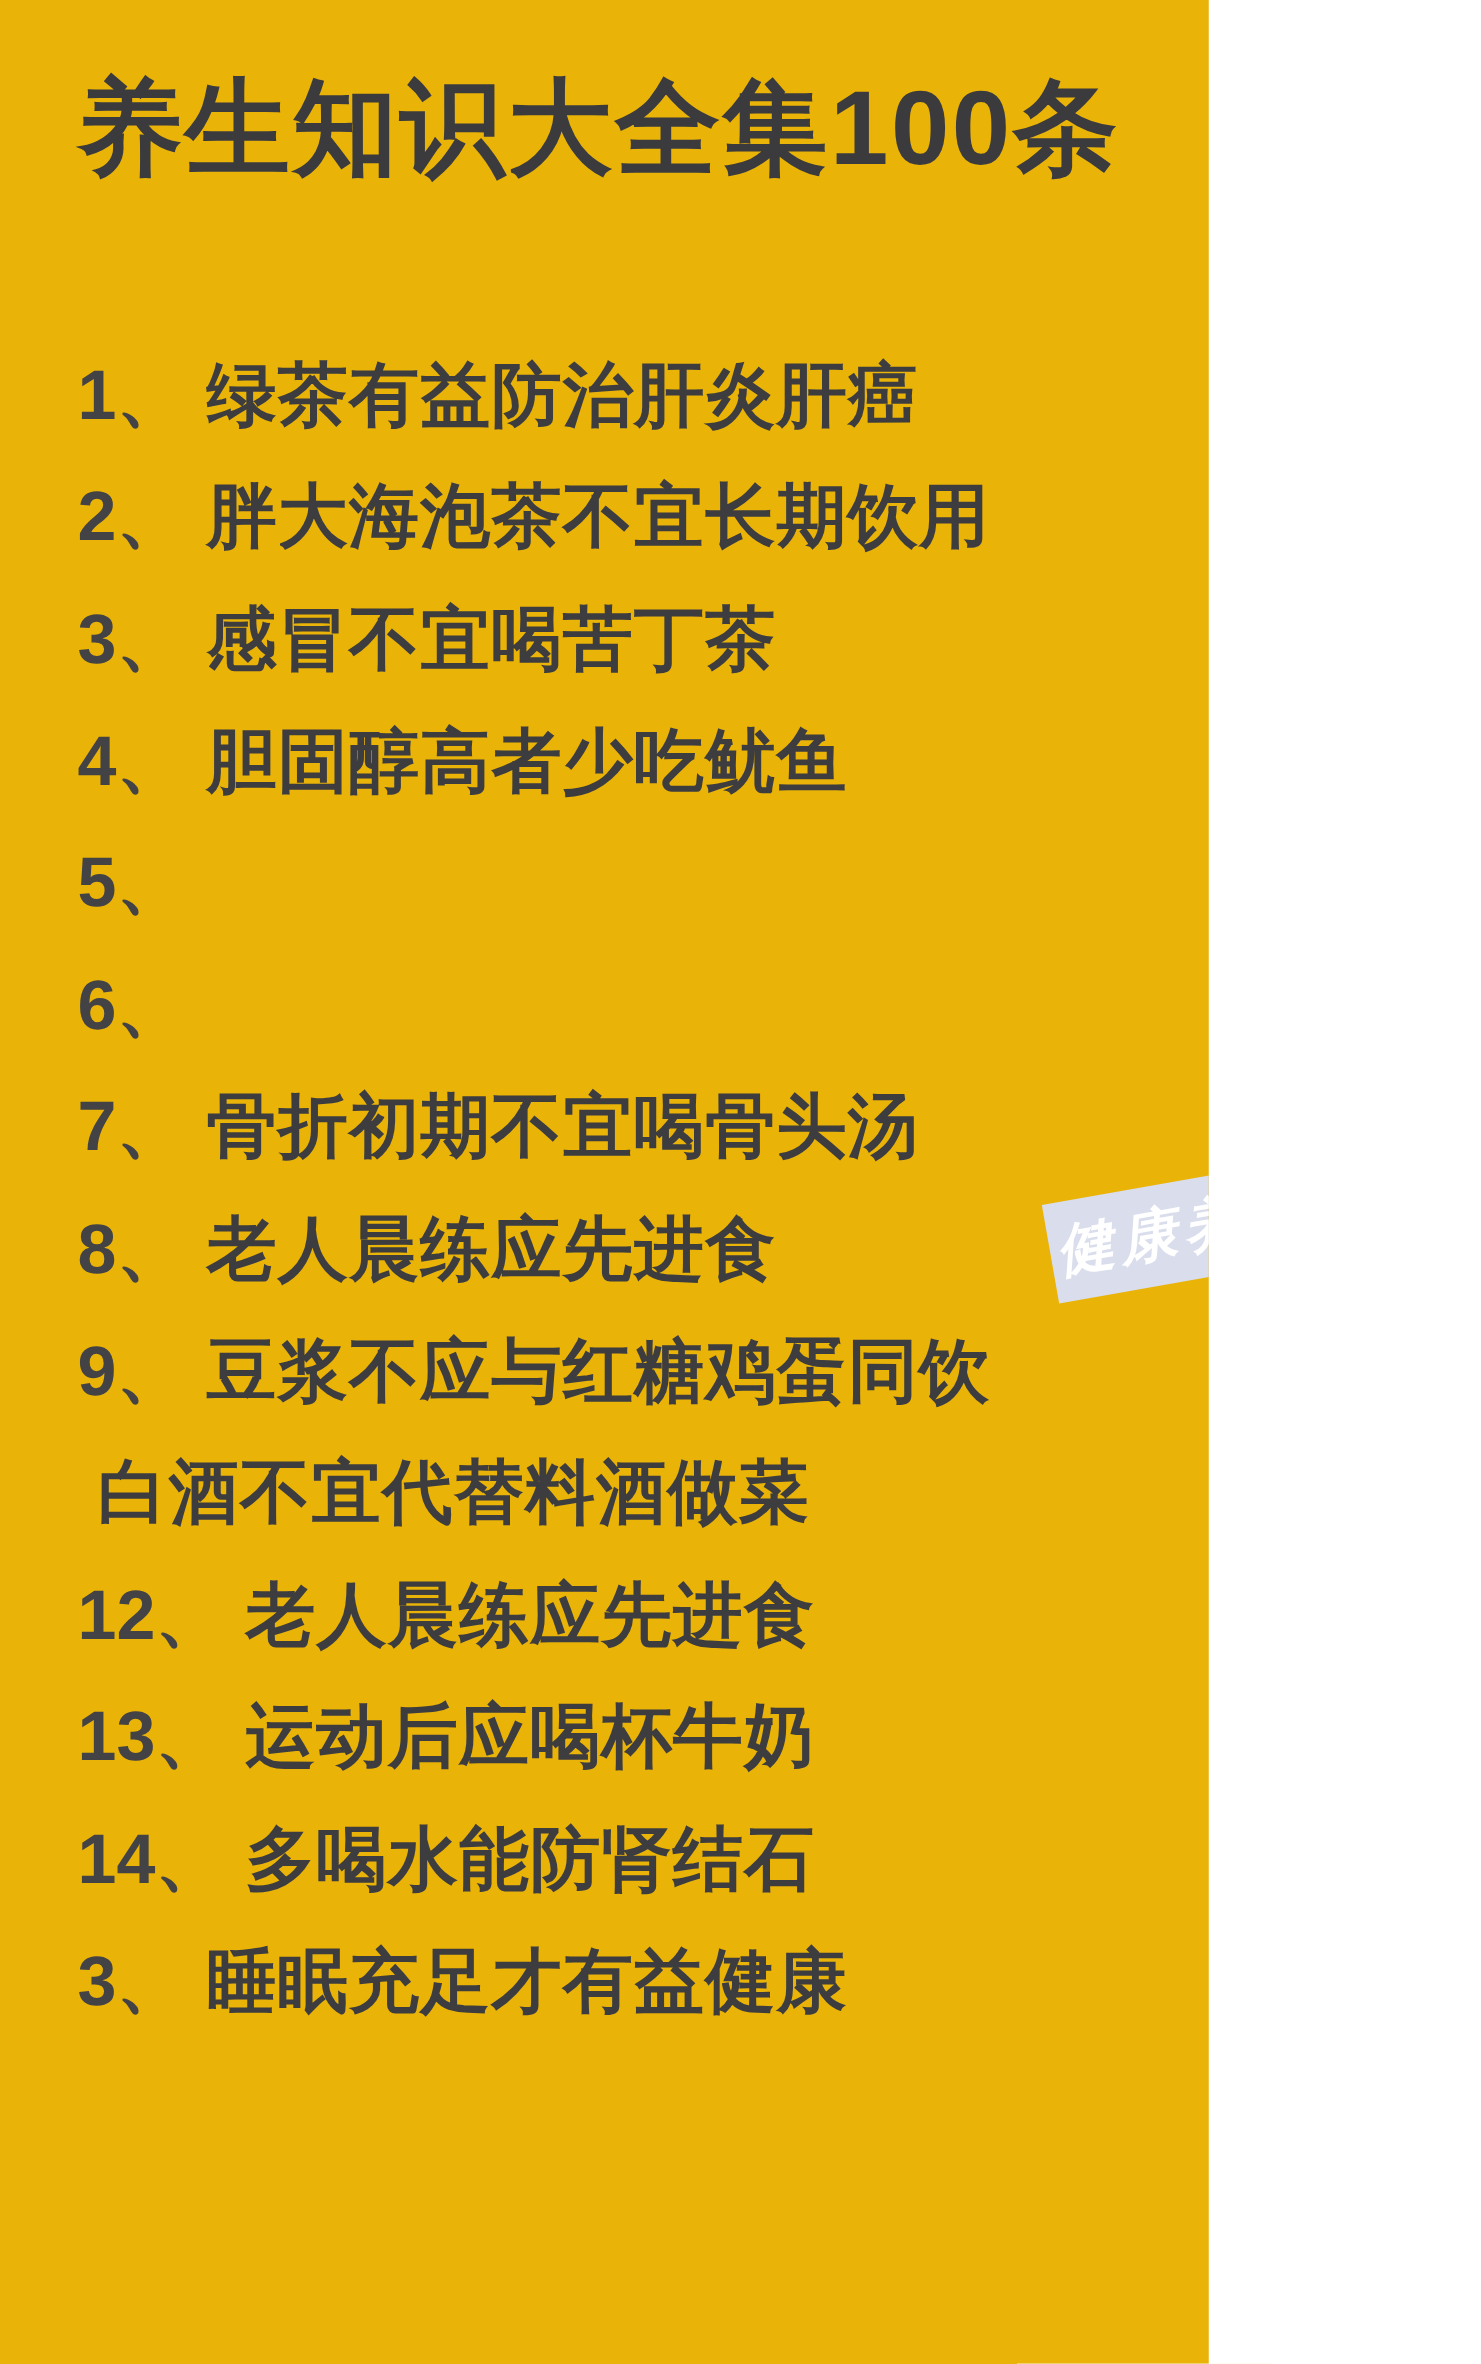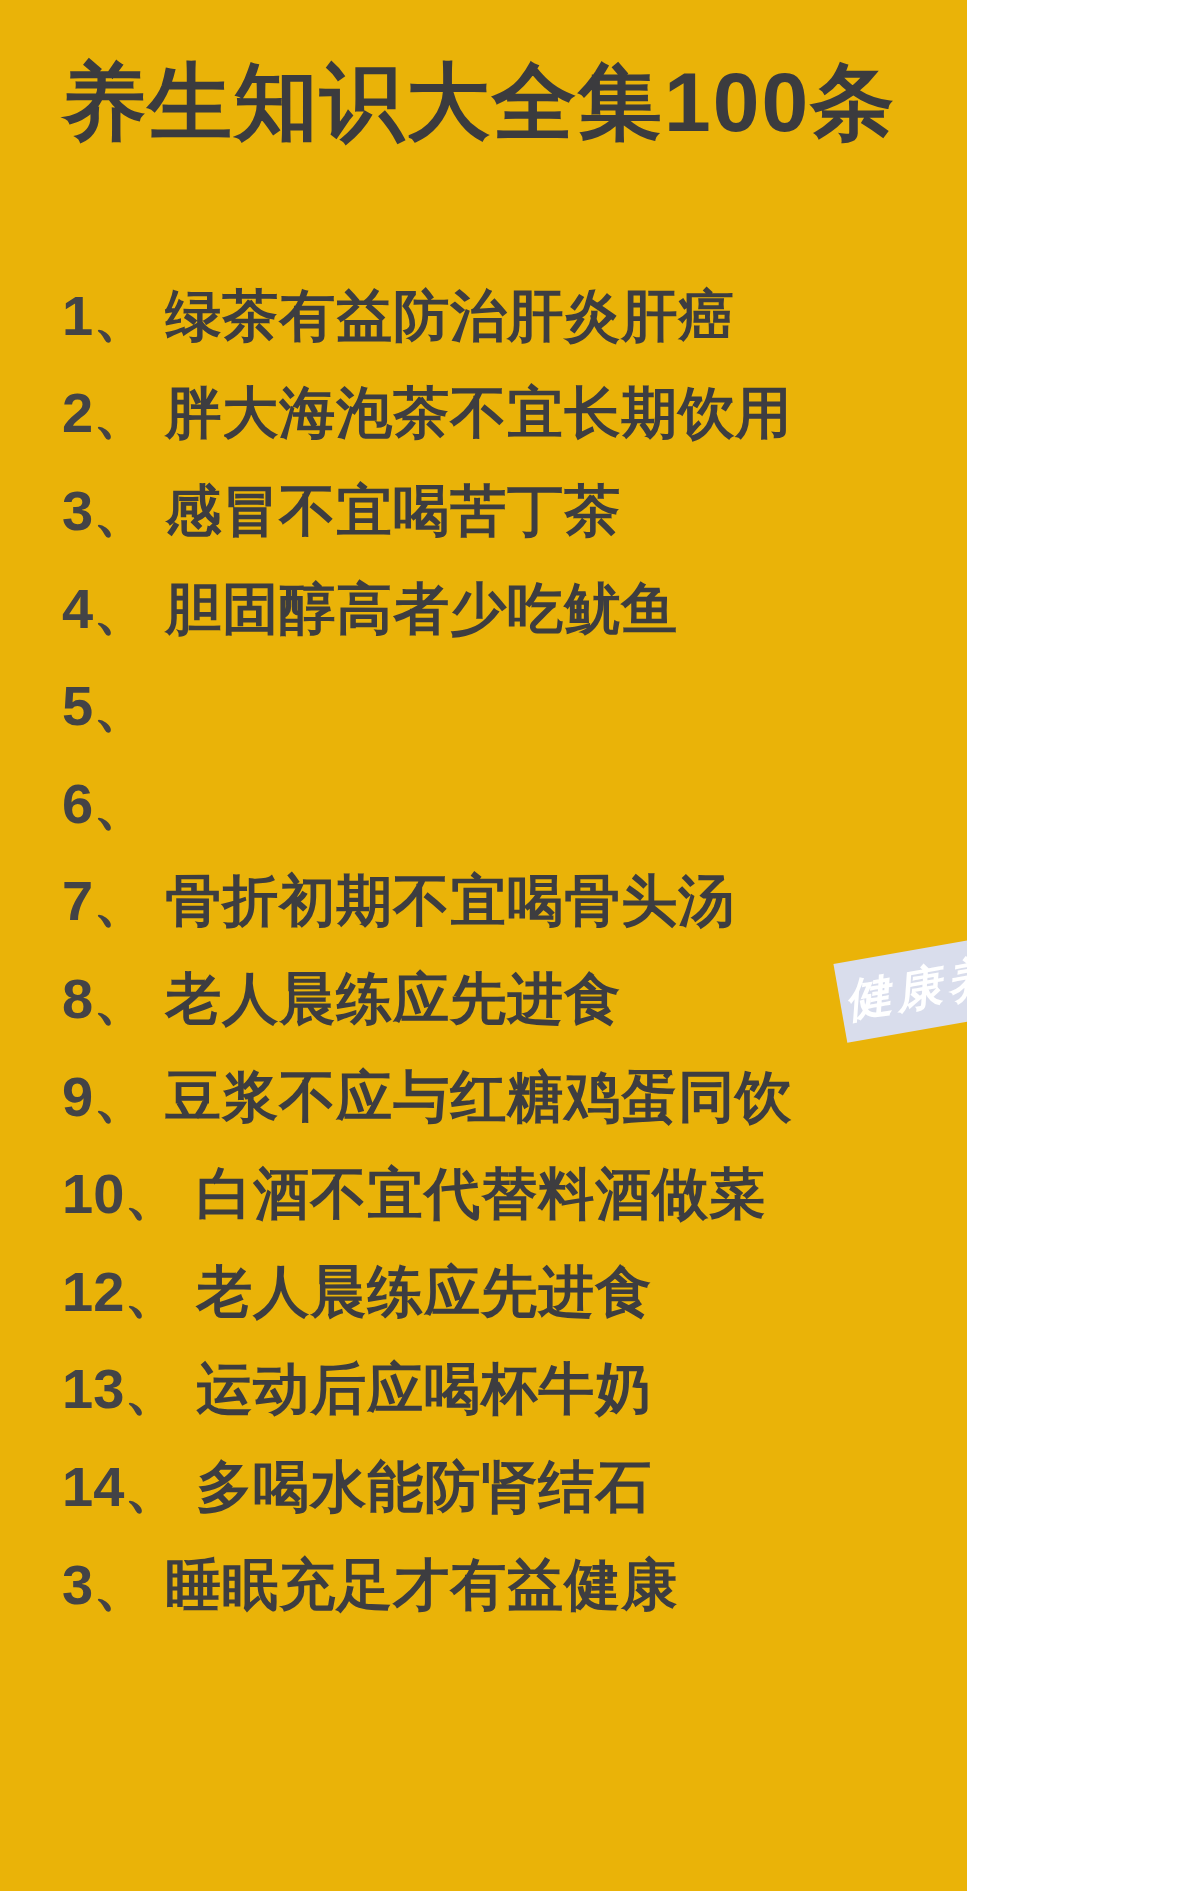--- a/index.html
+++ b/index.html
@@ -118,21 +118,20 @@
       <span class="tip-num">8、</span>
       <span class="tip-text">老人晨练应先进食</span>
     </li>
 
     <li class="tip-item">
       <span class="tip-num">9、</span>
       <span class="tip-text">豆浆不应与红糖鸡蛋同饮</span>
     </li>
 
     <li class="tip-item">
-      <span class="tip-num">10、</span>
       <span class="tip-text">白酒不宜代替料酒做菜</span>
     </li>
 
 
     <li class="tip-item">
       <span class="tip-num">12、</span>
       <span class="tip-text">老人晨练应先进食</span>
     </li>
 
     <li class="tip-item">

